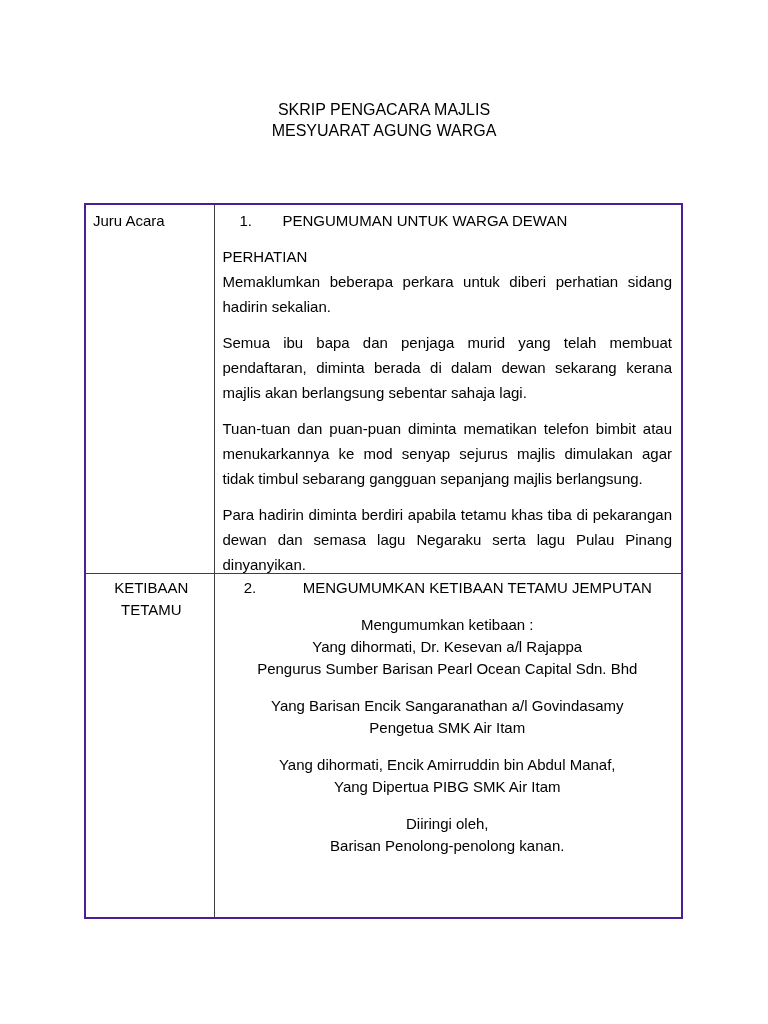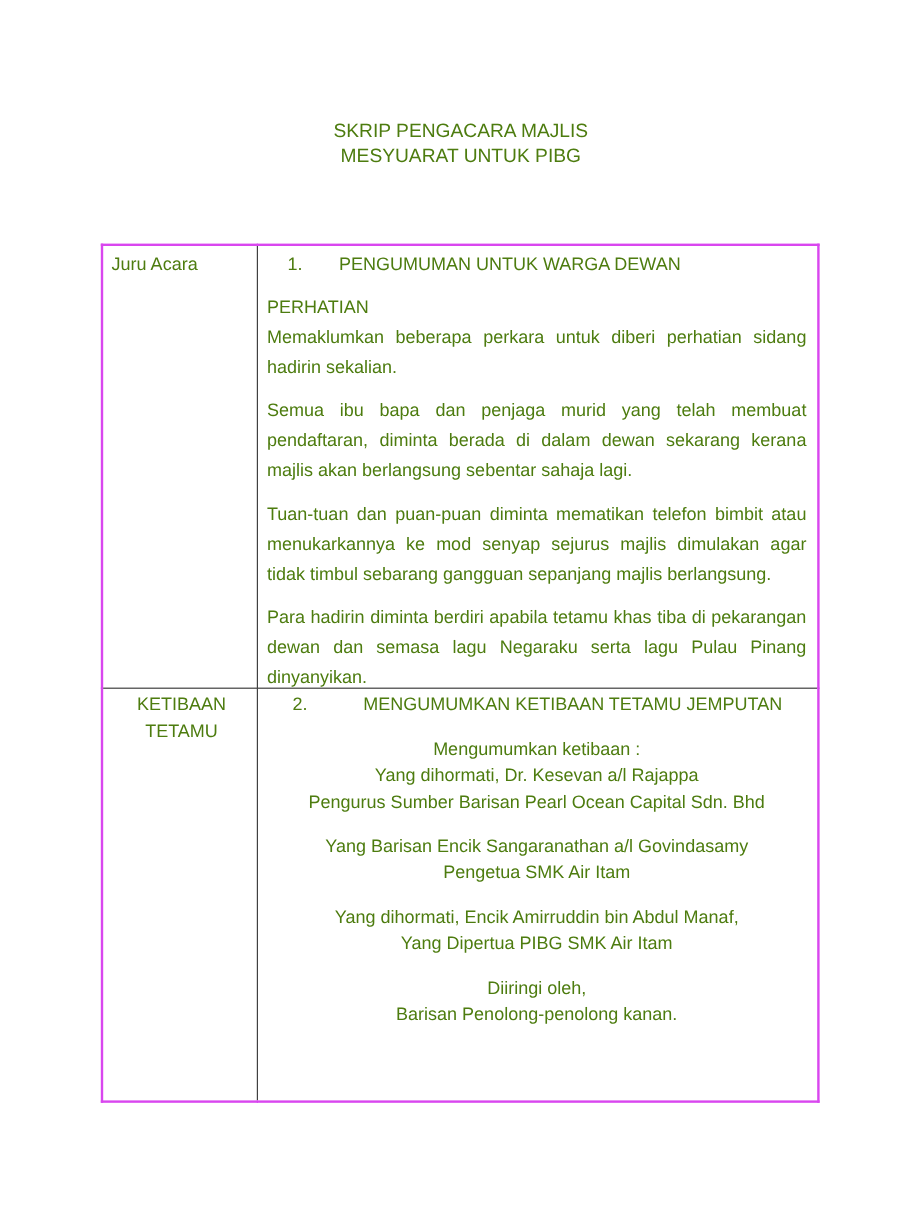--- a/index.html
+++ b/index.html
@@ -2,36 +2,36 @@
 <html><head>
 <meta charset="utf-8">
 <style>
   html,body{margin:0;padding:0;background:#ffffff;}
   .page{
     position:relative;
     width:768px;height:1024px;
     background:#ffffff;
     overflow:hidden;
     font-family:"Liberation Sans","DejaVu Sans",sans-serif;
-    color:#4d7c0f;
+    color:#000000;
   }
   .doc-title{
     position:absolute;
     top:99px;left:0;width:768px;
     text-align:center;
     font-size:16px;
     line-height:21px;
   }
   .script-table{
     position:absolute;
     left:84px;top:203px;
     width:597px;
     border-collapse:collapse;
     table-layout:fixed;
-    border:2px solid #d946ef;
+    border:2px solid #4c1d95;
   }
   .script-table td{
     border:1.5px solid #404040;
     padding:0;
     vertical-align:top;
     font-size:15px;
   }
   col.c1{width:129px;}
   col.c2{width:468px;}
   .cell-inner{
@@ -57,21 +57,21 @@
   p{margin:0;}
   .just{text-align:justify;}
 </style>
 </head>
 <body>
 
 <div class="page">
 
   <header class="doc-title">
     <div>SKRIP PENGACARA MAJLIS</div>
-    <div>MESYUARAT UNTUK PIBG</div>
+    <div>MESYUARAT AGUNG WARGA</div>
   </header>
 
   <table class="script-table">
     <colgroup>
         <col class="c1">
         <col class="c2">
       </colgroup>
     <tbody>
 
       <tr class="r1">

